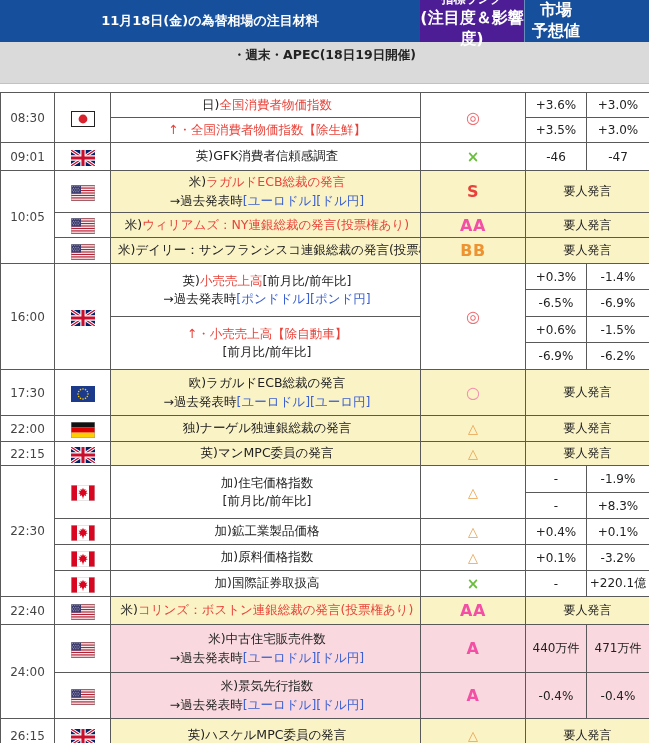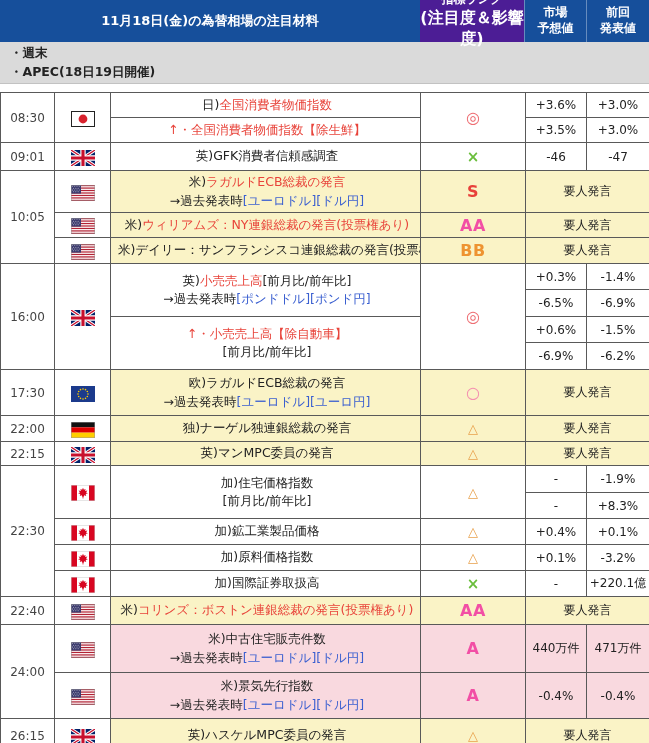--- a/index.html
+++ b/index.html
@@ -5,26 +5,26 @@
   html,body{margin:0;padding:0;background:#fff;}
   body{width:649px;font-family:"DejaVu Sans","Liberation Sans",sans-serif;color:#222;}
   .wrap{width:649px;}
 
   
   .hdr{display:flex;height:42px;background:#164f9b;color:#fff;font-weight:bold;text-align:center;}
   .hdr > div{display:flex;flex-direction:column;justify-content:center;box-sizing:border-box;}
   .hdr-title{width:420px;font-size:13px;}
   .hdr-rank{width:104px;background:#4c1d95;font-size:12px;line-height:1.3;}
   .hdr-rank .l2{font-size:16px;}
-  .hdr-col{width:62px;font-size:12px;line-height:1.3;border-left:1px solid rgba(255,255,255,.35);}
+  .hdr-col{width:62px;font-size:16px;line-height:1.3;border-left:1px solid rgba(255,255,255,.35);}
   .hdr-col:last-child{width:63px;}
 
   
   .notes{box-sizing:border-box;height:42px;background:#dadada;border-bottom:1px solid #c2c2c2;
-         padding:4px 10px;display:flex;flex-direction:column;justify-content:center;
+         padding:4px 10px;display:flex;flex-direction:row;justify-content:center;
          font-size:12.5px;font-weight:bold;line-height:1.5;margin-bottom:8px;}
 
   
   table{border-collapse:collapse;table-layout:fixed;width:649px;}
   td{border:1px solid #595959;padding:0;vertical-align:middle;overflow:hidden;}
   .time{font-size:12px;color:#444;text-align:center;}
   .flagcell{text-align:center;}
   .flag{display:inline-block;width:24px;height:16px;line-height:0;vertical-align:middle;}
   .flag svg{display:block;}
   .desc{padding:2px 4px 2px 7px;font-size:12.5px;line-height:1.45;}
@@ -49,24 +49,20 @@
   <div class="hdr">
     <div class="hdr-title">11月18日(金)の為替相場の注目材料</div>
     <div class="hdr-rank">
       <div>指標ランク</div>
       <div class="l2">(注目度＆影響度)</div>
     </div>
     <div class="hdr-col">
       <div>市場</div>
       <div>予想値</div>
     </div>
-    <div class="hdr-col">
-      <div>前回</div>
-      <div>発表値</div>
-    </div>
   </div>
 
   <div class="notes">
     <div>・週末</div>
     <div>・APEC(18日19日開催)</div>
   </div>
 
   <table>
     <colgroup>
       <col style="width:54px">

